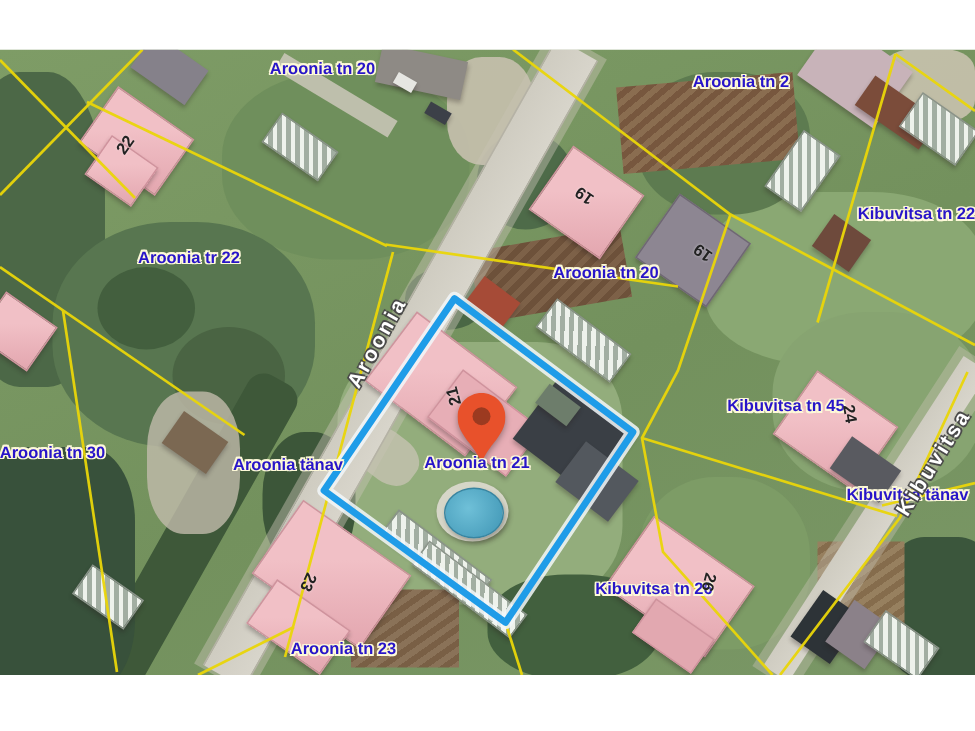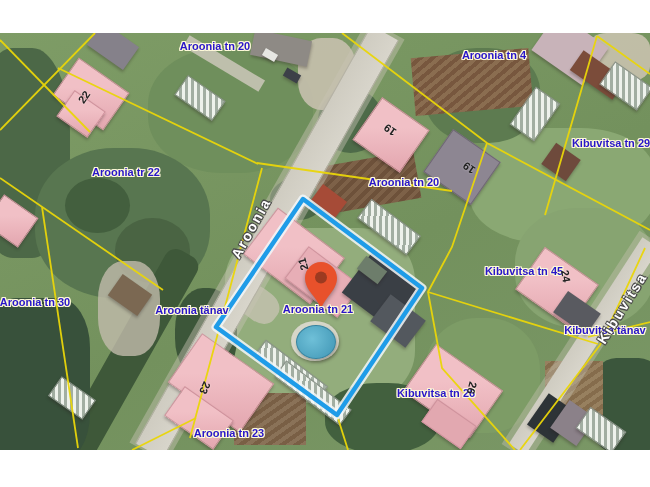--- a/index.html
+++ b/index.html
@@ -134,23 +134,23 @@
     </svg>
 
     <svg class="pin" style="left:305px;top:229px" width="32" height="48" viewBox="0 0 32 48">
       <path d="M16 0 C7.2 0 0 7.2 0 16 C0 22 3 27.5 8 33.5 C12 38.3 16 46 16 46 C16 46 20 38.3 24 33.5 C29 27.5 32 22 32 16 C32 7.2 24.8 0 16 0 Z" fill="#e8512b"></path>
       <circle cx="16" cy="15.5" r="6" fill="#9c3a20"></circle>
     </svg>
   </div>
 
   <div id="label-layer">
       <div class="addr" style="left: 215px; top: 46px; transform: translate(-50%, -50%) rotate(0deg); text-align: center;">Aroonia tn 20</div>
-      <div class="addr" style="left: 494px; top: 55px; transform: translate(-50%, -50%) rotate(0deg);">Aroonia tn 4</div>
+      <div class="addr" style="left: 494px; top: 55px; transform: translate(-50%, -50%) rotate(0deg);">Aroonia tn 2</div>
       <div class="addr" style="left: 126px; top: 172px; transform: translate(-50%, -50%) rotate(0deg);">Aroonia tr 22</div>
-      <div class="addr" style="left: 611px; top: 143px; transform: translate(-50%, -50%) rotate(0deg);">Kibuvitsa tn 29</div>
+      <div class="addr" style="left: 611px; top: 143px; transform: translate(-50%, -50%) rotate(0deg);">Kibuvitsa tn 22</div>
       <div class="addr" style="left: 404px; top: 182px; transform: translate(-50%, -50%) rotate(0deg);">Aroonia tn 20</div>
       <div class="addr" style="left: 35px; top: 302px; transform: translate(-50%, -50%) rotate(0deg);">Aroonia tn 30</div>
       <div class="addr" style="left: 192px; top: 310px; transform: translate(-50%, -50%) rotate(0deg);">Aroonia tänav</div>
       <div class="addr" style="left: 318px; top: 309px; transform: translate(-50%, -50%) rotate(0deg);">Aroonia tn 21</div>
       <div class="addr" style="left: 524px; top: 271px; transform: translate(-50%, -50%) rotate(0deg);">Kibuvitsa tn 45</div>
       <div class="addr" style="left: 605px; top: 330px; transform: translate(-50%, -50%) rotate(0deg);">Kibuvitsa tänav</div>
       <div class="addr" style="left: 436px; top: 393px; transform: translate(-50%, -50%) rotate(0deg); text-align: right;">Kibuvitsa tn 26</div>
       <div class="addr" style="left: 229px; top: 433px; transform: translate(-50%, -50%) rotate(0deg);">Aroonia tn 23</div>
       <div class="street" style="left: 251px; top: 228px; transform: translate(-50%, -50%) rotate(-61deg);">Aroonia</div>
       <div class="street" style="left: 622px; top: 308px; transform: translate(-50%, -50%) rotate(-58deg);">Kibuvitsa</div>

